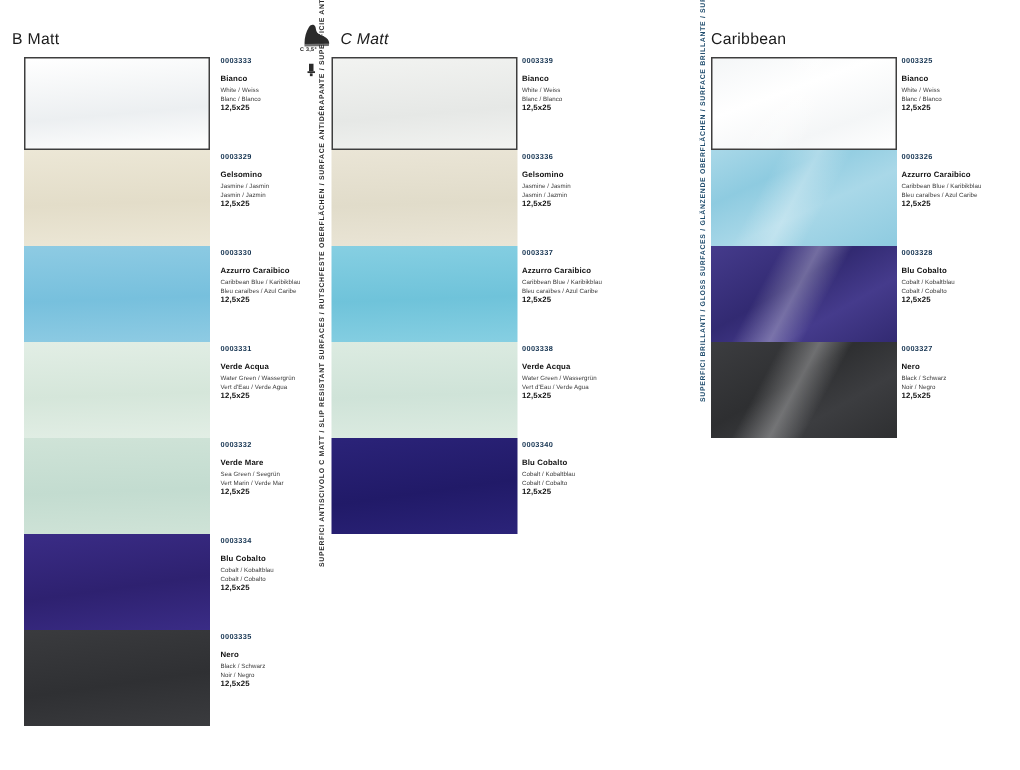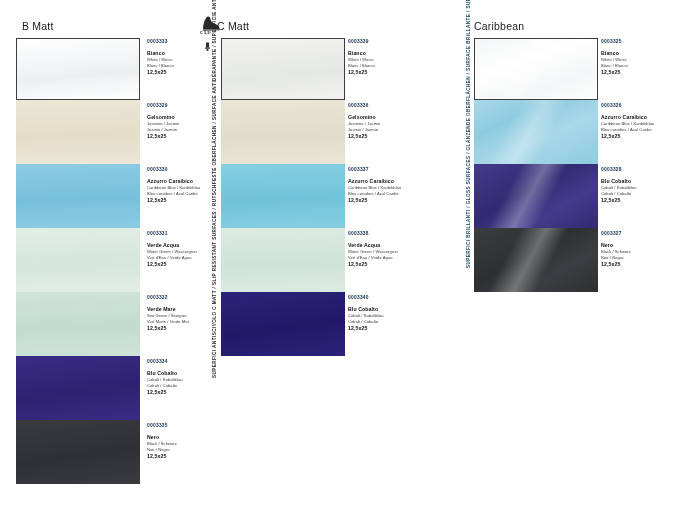--- a/index.html
+++ b/index.html
@@ -57,21 +57,21 @@
   }
   .vstrip.blue{color:#1d4a6b;}
 
   .tiny-icon{position:absolute;width:7px;height:9px;}
 </style>
 </head>
 <body>
 
 <div class="canvas">
 
-  <div class="col-title" style="left:22px;top:20px;">B Matt</div>
+  <div class="col-title" style="left:8px;top:20px;">B Matt</div>
 
   <div class="stack" id="stack-0" style="left:16px;top:38px;width:124px;height:440px;">
       <div class="swatch" title="0003333 Bianco" style="height: 62px; background: linear-gradient(175deg, rgb(255, 255, 255) 0%, rgb(236, 239, 241) 60%, rgb(255, 255, 255) 100%); border: 1px solid rgb(62, 62, 62);"></div>
       <div class="swatch" title="0003329 Gelsomino" style="height: 64px; background: linear-gradient(178deg, rgb(236, 231, 214) 0%, rgb(227, 221, 201) 55%, rgb(236, 231, 214) 100%);"></div>
       <div class="swatch" title="0003330 Azzurro Caraibico" style="height: 64px; background: linear-gradient(178deg, rgb(142, 203, 227) 0%, rgb(119, 192, 221) 55%, rgb(142, 203, 227) 100%);"></div>
       <div class="swatch" title="0003331 Verde Acqua" style="height: 64px; background: linear-gradient(178deg, rgb(226, 238, 229) 0%, rgb(213, 230, 218) 55%, rgb(226, 238, 229) 100%);"></div>
       <div class="swatch" title="0003332 Verde Mare" style="height: 64px; background: linear-gradient(178deg, rgb(207, 227, 215) 0%, rgb(195, 220, 208) 55%, rgb(207, 227, 215) 100%);"></div>
       <div class="swatch" title="0003334 Blu Cobalto" style="height: 64px; background: linear-gradient(172deg, rgb(58, 44, 134) 0%, rgb(46, 33, 112) 55%, rgb(58, 44, 134) 100%);"></div>
       <div class="swatch" title="0003335 Nero" style="height: 64px; background: linear-gradient(172deg, rgb(58, 59, 62) 0%, rgb(47, 48, 51) 55%, rgb(58, 59, 62) 100%);"></div>
     </div>
@@ -128,21 +128,21 @@
       </div>
     </div>
 
   <svg class="shoe-icon" style="left:200px;top:12px;" viewBox="0 0 22 22">
     <path d="M3 15 C3 11 4 7 6 4 C7.2 2.2 9 2 10 3.4 C10.8 4.6 10.4 6.4 11.4 7.6
              C12.6 9.1 15.4 9.6 17.4 11.2 C19.2 12.6 19.6 14 19.4 15.4 L3.4 15.8 Z" fill="#2b2b2b"></path>
     <path d="M3 15.4 L19.4 15 L19.2 16.6 L3 17 Z" fill="#6f6f6f"></path>
   </svg>
   <div class="shoe-cap" style="left:200px;top:31px;">C 3,5°</div>
 
-  <div class="col-title" style="left:217px;top:20px;">C Matt</div>
+  <div class="col-title" style="left:227px;top:20px;font-style:italic;">C Matt</div>
 
   <div class="vstrip" style="left:212px;top:378px;">SUPERFICI ANTISCIVOLO C MATT / SLIP RESISTANT SURFACES / RUTSCHFESTE OBERFLÄCHEN / SURFACE ANTIDÉRAPANTE / SUPERFICIE ANTIDESLIZANTE</div>
 
   <svg class="tiny-icon" style="left:204px;top:42px;" viewBox="0 0 7 9">
     <rect x="2" y="0.5" width="3" height="5" fill="#2b2b2b"></rect>
     <rect x="1" y="5.5" width="5" height="1.2" fill="#2b2b2b"></rect>
     <rect x="2.6" y="6.9" width="1.8" height="2" fill="#2b2b2b"></rect>
   </svg>
 
   <div class="stack" id="stack-1" style="left:221px;top:38px;width:124px;height:320px;">

